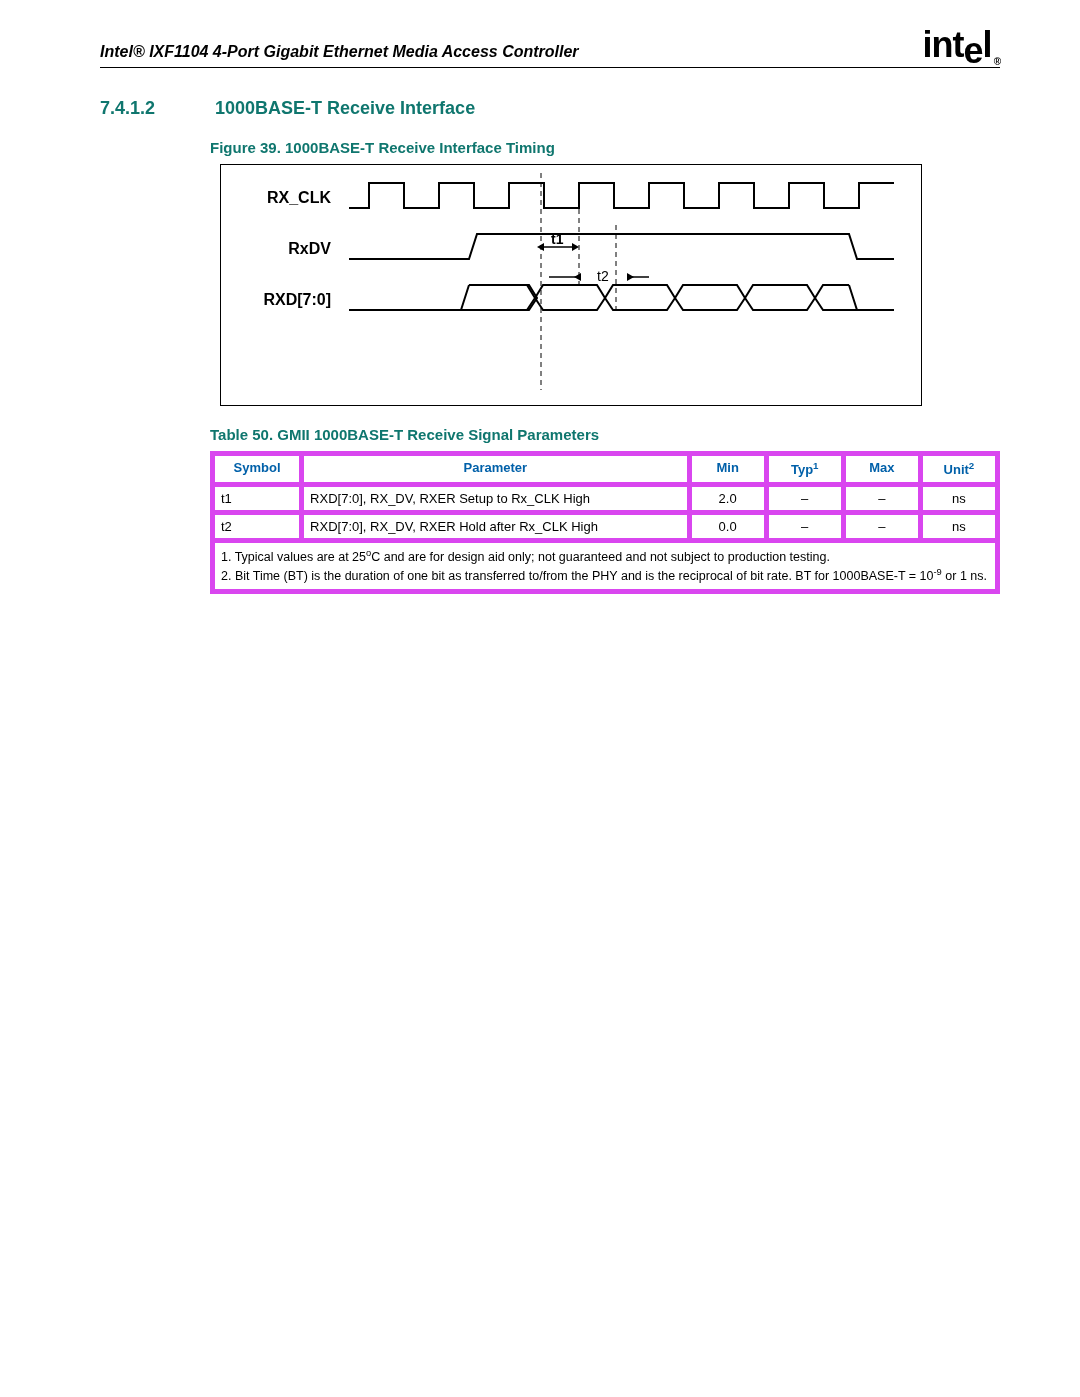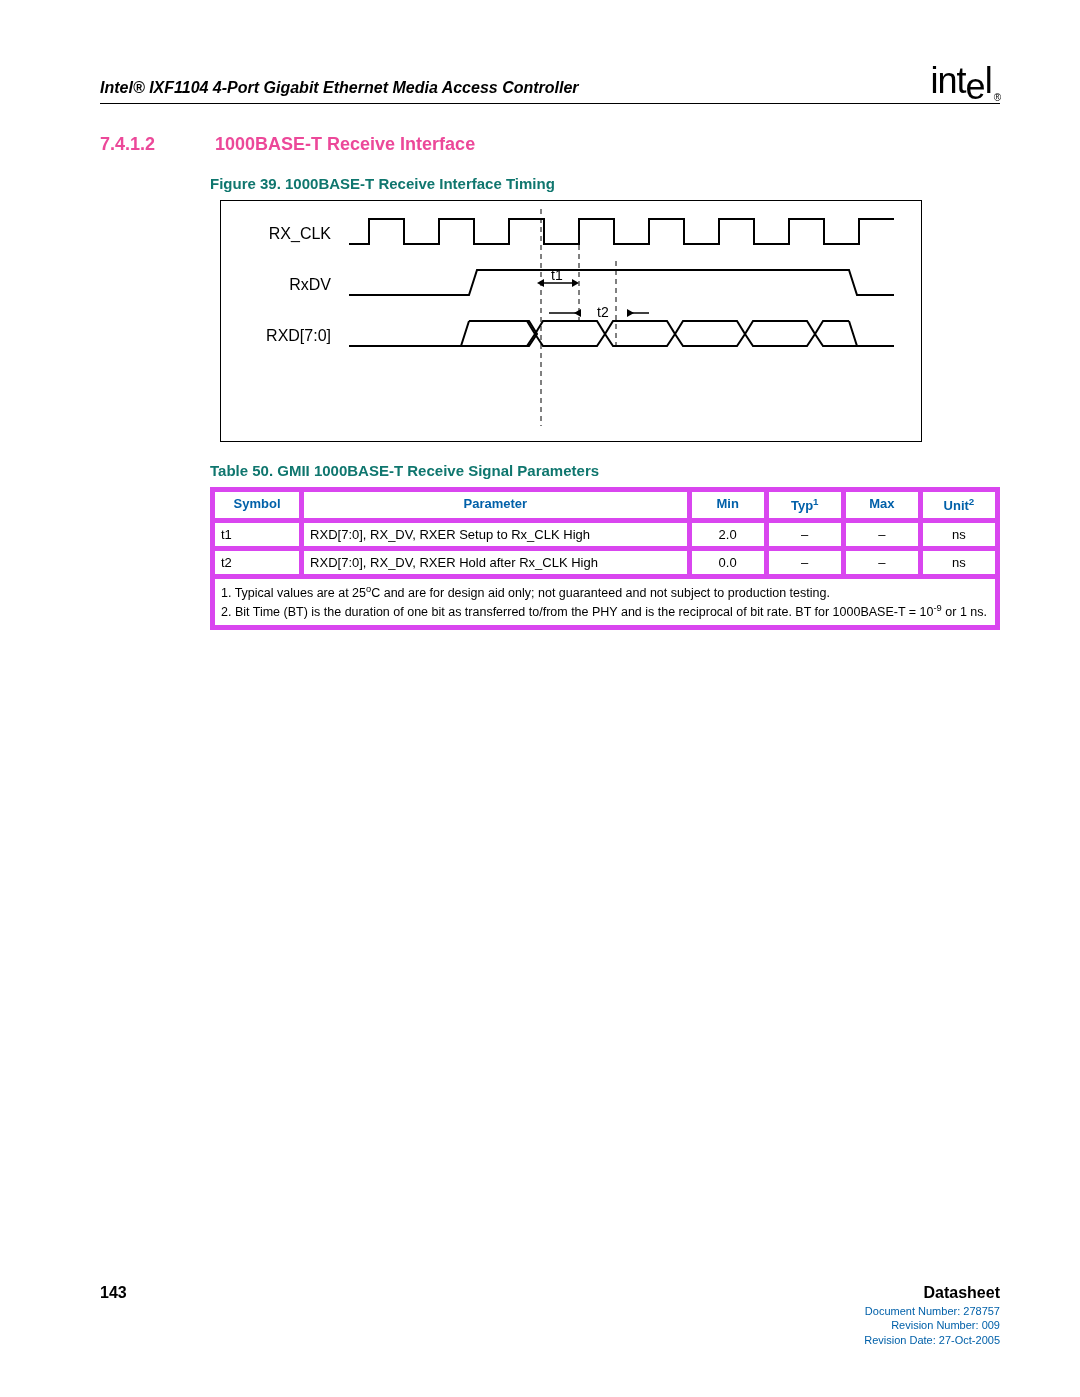--- a/index.html
+++ b/index.html
@@ -7,55 +7,55 @@
     padding: 0;
     background: #fff;
     font-family: Arial, Helvetica, sans-serif;
     color: #000;
   }
   .page {
     width: 1080px;
     height: 1397px;
     position: relative;
     box-sizing: border-box;
-    padding: 60px 80px 60px 100px;
+    padding: 24px 80px 60px 100px;
   }
   .header-row {
     display: flex;
     justify-content: space-between;
     align-items: flex-end;
     border-bottom: none;
   }
   .doc-title {
     font-size: 16px;
     font-weight: bold;
     font-style: italic;
     padding-bottom: 6px;
   }
   .logo {
     font-size: 36px;
-    font-weight: normal;
+    font-weight: bold;
     letter-spacing: -1px;
   }
   .logo .dropped {
     display: inline-block;
     transform: translateY(6px);
   }
   .logo .reg {
     font-size: 10px;
     vertical-align: sub;
     margin-left: 2px;
   }
   .hr-line {
     border: none;
     border-top: 1.5px solid #000;
     margin: 0 0 30px 0;
   }
   .section-heading {
-    color: #ec4899;
+    color: #0f766e;
     font-weight: bold;
     font-size: 18px;
     margin: 20px 0 20px 0;
   }
   .section-num {
     display: inline-block;
     width: 110px;
   }
   .figure-caption, .table-caption {
     color: #0f766e;
@@ -69,20 +69,21 @@
     width: 700px;
     height: 220px;
     position: relative;
     padding: 10px 0;
   }
   .signal-row {
     display: flex;
     align-items: center;
     height: 45px;
     margin-bottom: 6px;
+    font-weight: bold;
   }
   .signal-label {
     width: 110px;
     text-align: right;
     padding-right: 18px;
     font-size: 16px;
   }
   .wave-area {
     width: 550px;
     height: 40px;
@@ -243,23 +244,14 @@
       </tr>
       <tr>
         <td colspan="6" class="notes-cell">
           <div style="padding-left:10px;text-indent:-10px;"><span>1. Typical values are at 25</span><sup>o</sup><span>C and are for design aid only; not guaranteed and not subject to production testing.</span></div>
           <div style="padding-left:10px;text-indent:-10px;"><span>2. Bit Time (BT) is the duration of one bit as transferred to/from the PHY and is the reciprocal of bit rate. BT for 1000BASE-T = 10</span><sup>-9</sup><span> or 1 ns.</span></div>
         </td>
       </tr>
     </tbody>
   </table>
 
-  <div class="footer">
-    <div class="page-num">143</div>
-    <div class="footer-right">
-      <div class="ds-label">Datasheet</div>
-      <div class="doc-meta">Document Number: 278757</div>
-      <div class="doc-meta">Revision Number: 009</div>
-      <div class="doc-meta">Revision Date: 27-Oct-2005</div>
-    </div>
-  </div>
 
 </div>
 
 </body></html>

